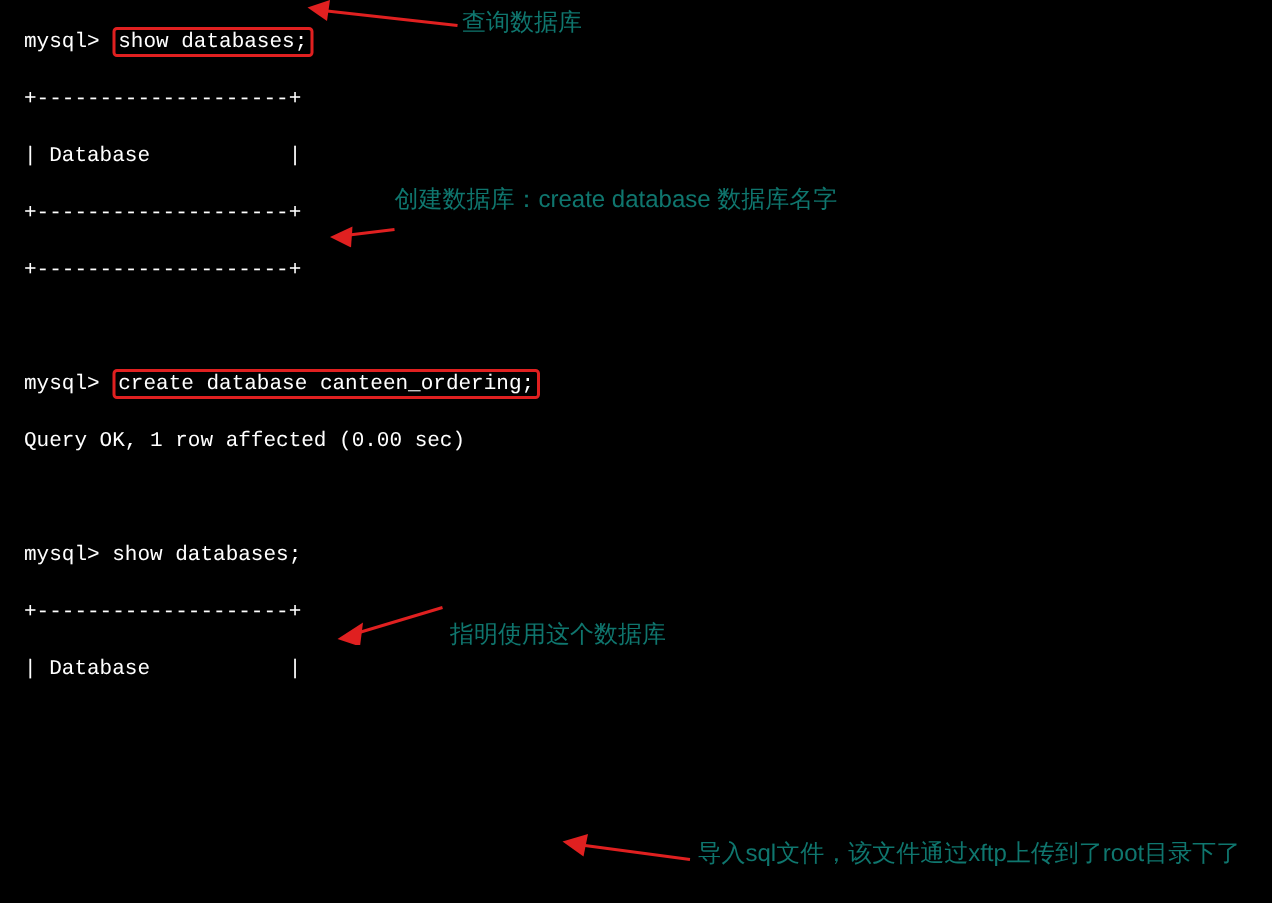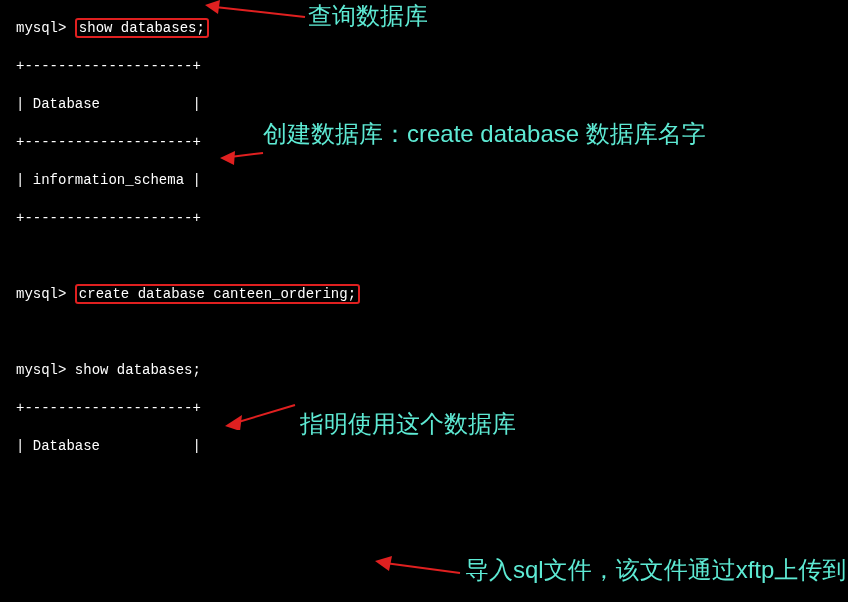--- a/index.html
+++ b/index.html
@@ -27,23 +27,23 @@
       margin-left: 16px;
     }
     .red-box {
       border: 2px solid #e02020;
       border-radius: 3px;
       padding: 0 2px;
       display: inline;
     }
     .annotation {
       position: absolute;
-      color: #5eead4;
+      color: #0f766e;
       font-family: "Microsoft YaHei", sans-serif;
-      font-size: 24px;
+      font-size: 16px;
       font-weight: 500;
       white-space: nowrap;
     }
     .arrow {
       position: absolute;
       pointer-events: none;
     }
     .arrow line, .arrow path {
       stroke: #e02020;
       stroke-width: 2;
@@ -54,24 +54,24 @@
     }
   </style>
 </head>
 <body>
 
 <div class="terminal">
 <span class="line"><span>mysql&gt;</span> <span class="red-box">show databases;</span></span>
 <span class="line">+--------------------+</span>
 <span class="line">| Database           |</span>
 <span class="line">+--------------------+</span>
-<span class="line">| information_schema |</span>
 <span class="line">+--------------------+</span>
 <span class="line"> </span>
 <span class="line"><span>mysql&gt;</span> <span class="red-box">create database canteen_ordering;</span></span>
+<span class="line">Query OK, 1 row affected (0.00 sec)</span>
 <span class="line"> </span>
 <span class="line"><span>mysql&gt;</span> <span>show databases;</span></span>
 <span class="line">+--------------------+</span>
 <span class="line">| Database           |</span>
 
 
 
 
 
 

